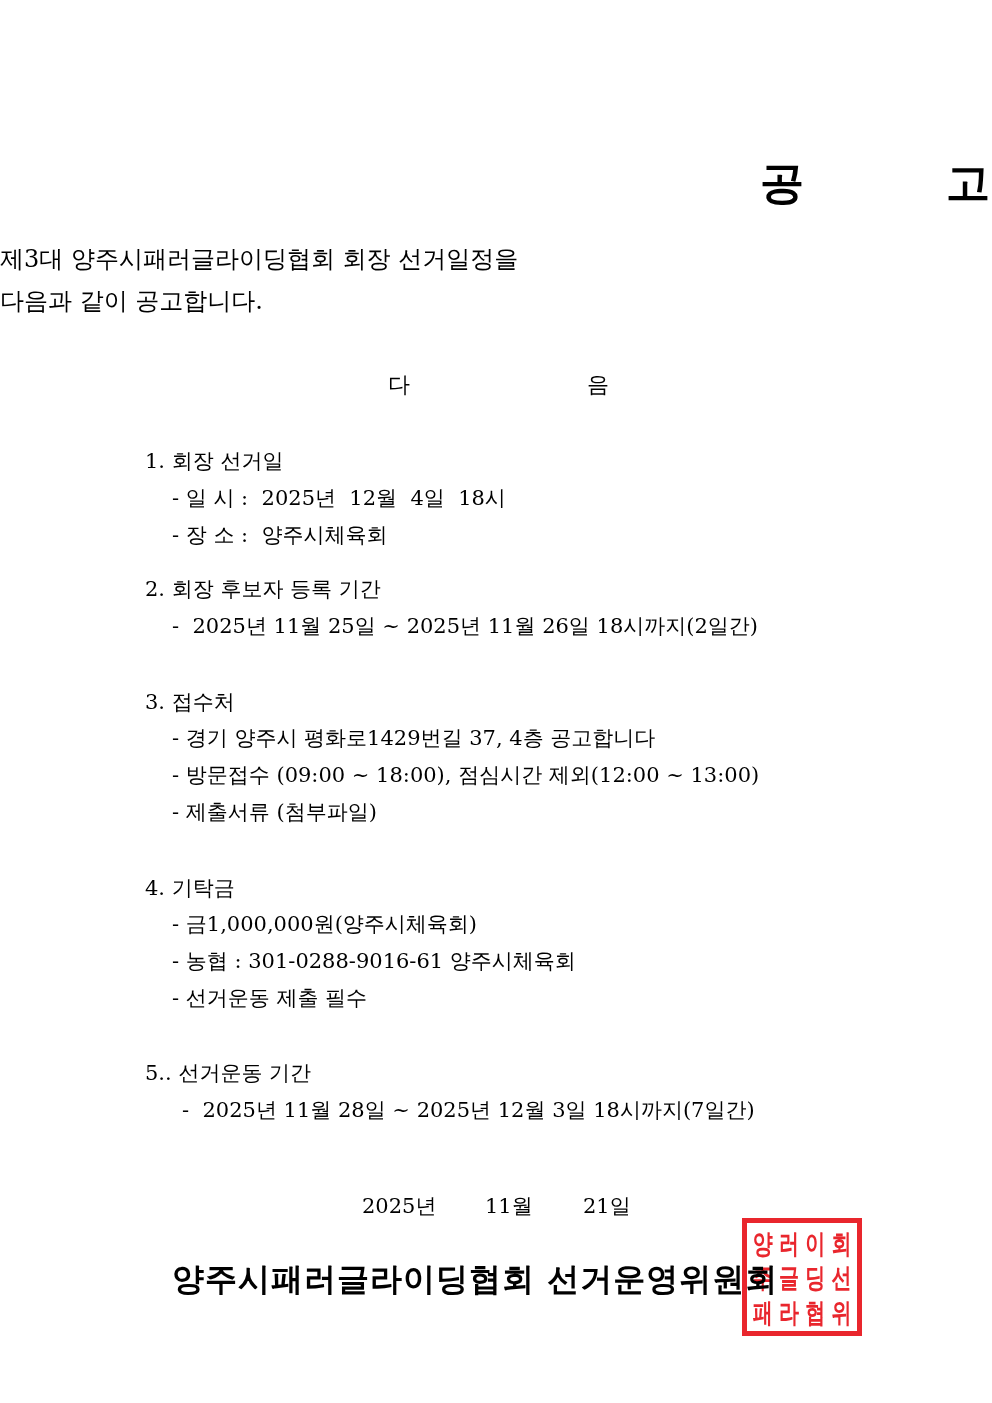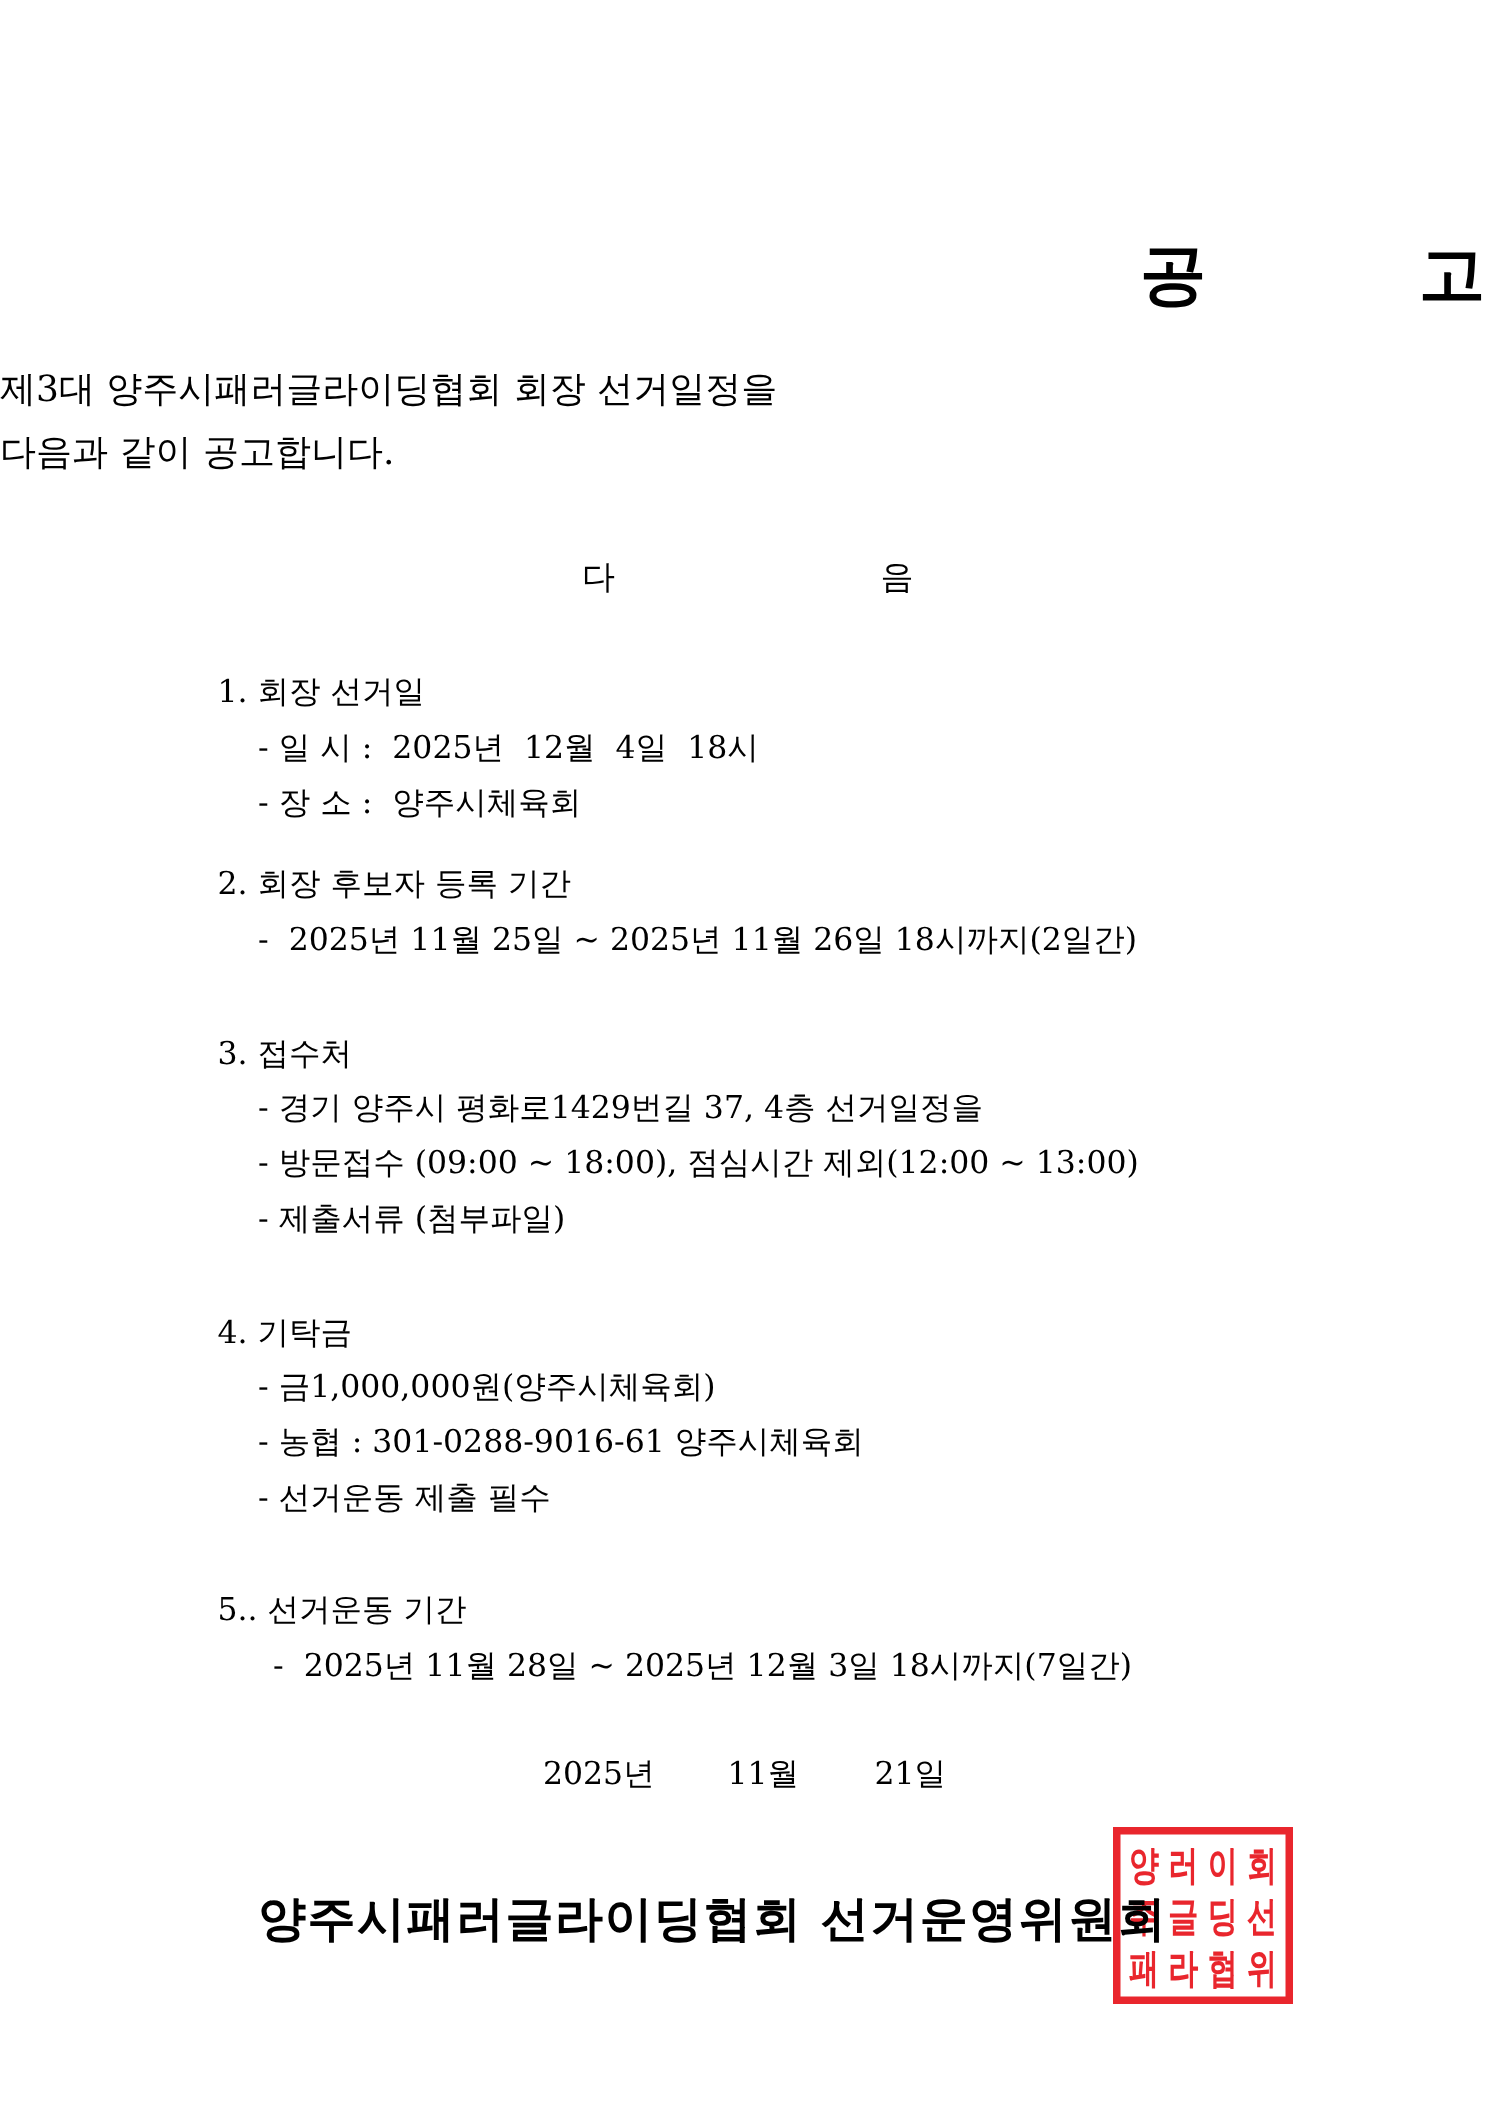--- a/index.html
+++ b/index.html
@@ -6,21 +6,21 @@
     body { width: 992px; height: 1403px; position: relative; overflow: hidden;
            font-family: "DejaVu Serif", "Liberation Serif", serif; color: #000; }
     .abs { position: absolute; white-space: pre; }
     .title { top: 103px; left: 0; width: 992px; text-align: right; font-size: 44px; font-weight: bold; letter-spacing: 2px; }
     .title span { display: inline-block; }
     .title .gap { width: 140px; }
     .intro { left: 0; width: 992px; text-align: left; font-size: 24px; }
     .dagum { top: 370px; font-size: 22px; }
     .sec { left: 145px; font-size: 21px; }
     .item { font-size: 21px; }
-    .date { top: 1168px; font-size: 21px; }
+    .date { top: 1192px; font-size: 21px; }
     .org { top: 1258px; left: 172px; font-size: 32px; font-weight: bold; letter-spacing: 1px; }
     .seal { position: absolute; left: 742px; top: 1218px; width: 120px; height: 118px;
             border: 5px solid #e8141c; box-sizing: border-box; background: #fff;
             display: grid; grid-template-columns: repeat(4, 1fr); grid-template-rows: repeat(3, 1fr);
             padding: 3px; gap: 1px; opacity: 0.92; }
     .seal .cell { color: #e8141c; font-family: "DejaVu Sans", sans-serif; font-size: 20px;
                   display: flex; align-items: center; justify-content: center;
                   transform: scaleY(1.35); font-weight: bold; line-height: 1; }
   </style>
 </head>
@@ -37,21 +37,21 @@
 <div class="abs dagum" style="left:587px;">음</div>
 
 <div class="abs sec" style="top:447px;text-align:right;">1. 회장 선거일</div>
 <div class="abs item" style="top:484px; left:172px;">- 일 시 :  2025년  12월  4일  18시</div>
 <div class="abs item" style="top:521px; left:172px;">- 장 소 :  양주시체육회</div>
 
 <div class="abs sec" style="top:575px;">2. 회장 후보자 등록 기간</div>
 <div class="abs item" style="top:612px; left:172px;">-  2025년 11월 25일 ~ 2025년 11월 26일 18시까지(2일간)</div>
 
 <div class="abs sec" style="top:688px;">3. 접수처</div>
-<div class="abs item" style="top:724px; left:172px;">- 경기 양주시 평화로1429번길 37, 4층 선거일정을</div>
+<div class="abs item" style="top:724px; left:172px;">- 경기 양주시 평화로1429번길 37, 4층 공고합니다</div>
 <div class="abs item" style="top:761px; left:172px;">- 방문접수 (09:00 ~ 18:00), 점심시간 제외(12:00 ~ 13:00)</div>
 <div class="abs item" style="top:798px; left:172px;">- 제출서류 (첨부파일)</div>
 
 <div class="abs sec" style="top:874px;">4. 기탁금</div>
 <div class="abs item" style="top:910px; left:172px;">- 금1,000,000원(양주시체육회)</div>
 <div class="abs item" style="top:947px; left:172px;">- 농협 : 301-0288-9016-61 양주시체육회</div>
 <div class="abs item" style="top:984px; left:172px;">- 선거운동 제출 필수</div>
 
 <div class="abs sec" style="top:1059px;">5.. 선거운동 기간</div>
 <div class="abs item" style="top:1096px; left:182px;">-  2025년 11월 28일 ~ 2025년 12월 3일 18시까지(7일간)</div>

